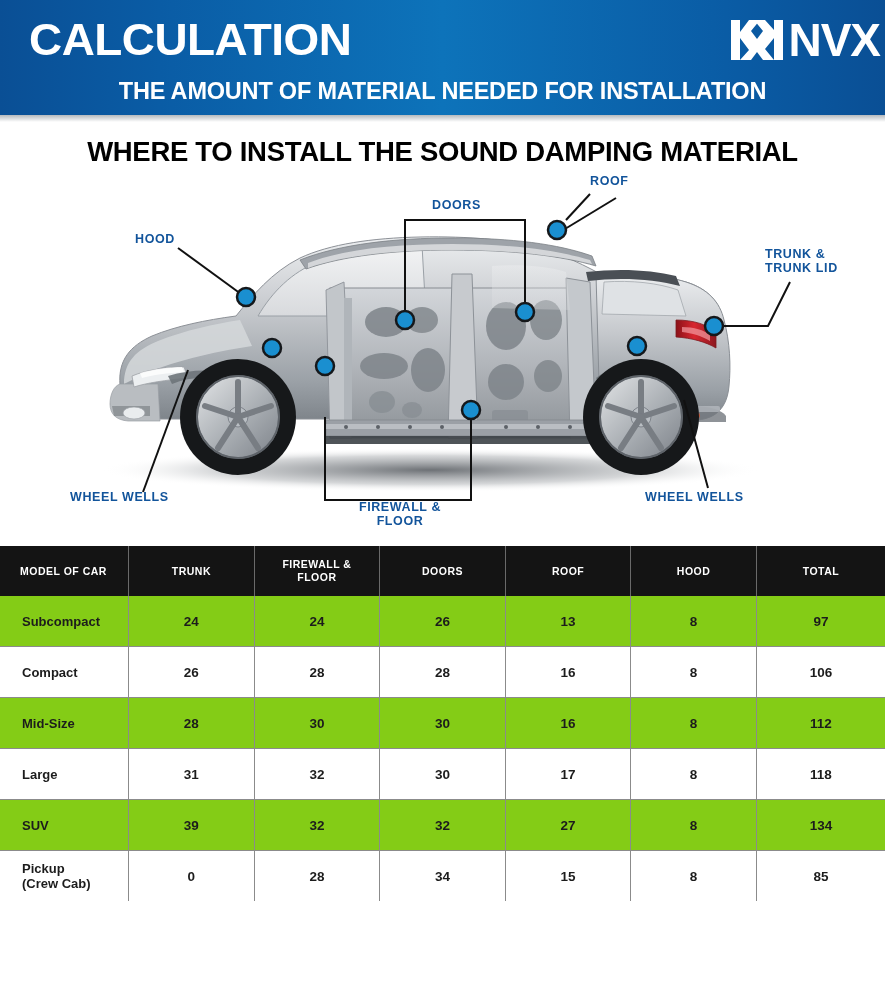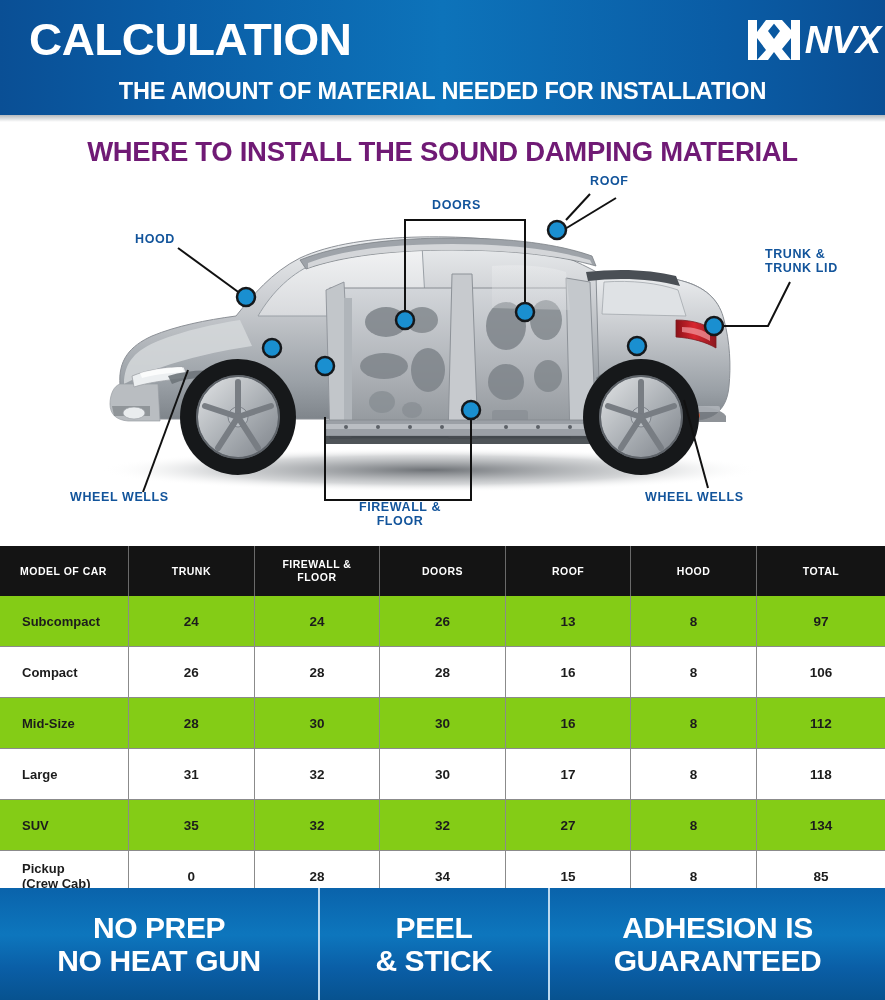--- a/index.html
+++ b/index.html
@@ -15,35 +15,35 @@
   .header-row1{position:absolute;left:0;top:17px;width:885px;height:50px;padding-left:17px;}
   .hdr-title{
     position:absolute;left:29px;top:-2px;
     font-size:45px;font-weight:bold;color:#ffffff;letter-spacing:-0.5px;
     font-family:"Liberation Sans",sans-serif;line-height:50px;white-space:nowrap;
     transform:scaleX(1.02);transform-origin:left center;
   }
   .logo{position:absolute;right:22px;top:-3px;height:52px;display:flex;align-items:center;}
   .logo-mark{width:58px;height:44px;margin-right:1px;}
   .logo-word{
-    font-size:38px;font-weight:bold;color:#ffffff;letter-spacing:-1px;
-    line-height:44px;font-family:"Liberation Sans",sans-serif;font-style:italic;
+    font-size:46px;font-weight:bold;color:#ffffff;letter-spacing:-1px;
+    line-height:44px;font-family:"Liberation Sans",sans-serif;
   }
   .hdr-sub{
     position:absolute;left:0;top:78px;width:885px;text-align:center;
     font-size:23.5px;font-weight:bold;color:#ffffff;letter-spacing:-0.2px;
     font-family:"Liberation Sans",sans-serif;white-space:nowrap;
   }
   .hdr-shadow{position:absolute;left:0;top:115px;width:885px;height:7px;
     background:linear-gradient(180deg,rgba(90,100,110,.45),rgba(255,255,255,0));}
 
   
   .section-title{
     position:absolute;left:0;top:136px;width:885px;text-align:center;
-    font-size:27.5px;font-weight:bold;color:#701a75;letter-spacing:-0.3px;
+    font-size:27.5px;font-weight:bold;color:#000000;letter-spacing:-0.3px;
     font-family:"Liberation Sans",sans-serif;white-space:nowrap;
   }
 
   
   .diagram{position:absolute;left:0;top:170px;width:885px;height:372px;}
   .diagram svg{position:absolute;left:0;top:0;}
   .dlabel{
     position:absolute;font-size:12.5px;font-weight:bold;color:#12549b;
     letter-spacing:.6px;font-family:"Liberation Sans",sans-serif;line-height:14px;
     white-space:nowrap;
@@ -379,48 +379,34 @@
         <td class="first" style="white-space:pre-line">Large</td>
         <td>31</td>
         <td>32</td>
         <td>30</td>
         <td>17</td>
         <td>8</td>
         <td>118</td>
       </tr>
       <tr class="odd">
         <td class="first" style="white-space:pre-line">SUV</td>
-        <td>35</td>
+        <td>39</td>
         <td>32</td>
         <td>32</td>
         <td>27</td>
         <td>8</td>
         <td>134</td>
       </tr>
       <tr class="even">
         <td class="first" style="white-space:pre-line">Pickup
 (Crew Cab)</td>
         <td>0</td>
         <td>28</td>
         <td>34</td>
         <td>15</td>
         <td>8</td>
         <td>85</td>
       </tr>
     </tbody>
   </table>
 
-  <div class="footer">
-    <div class="fpanel f1">
-      <div class="ftext">NO PREP
-NO HEAT GUN</div>
-    </div>
-    <div class="fpanel f2">
-      <div class="ftext">PEEL
-&amp; STICK</div>
-    </div>
-    <div class="fpanel f3">
-      <div class="ftext">ADHESION IS
-GUARANTEED</div>
-    </div>
-  </div>
 
 </div>
 
 </body></html>

